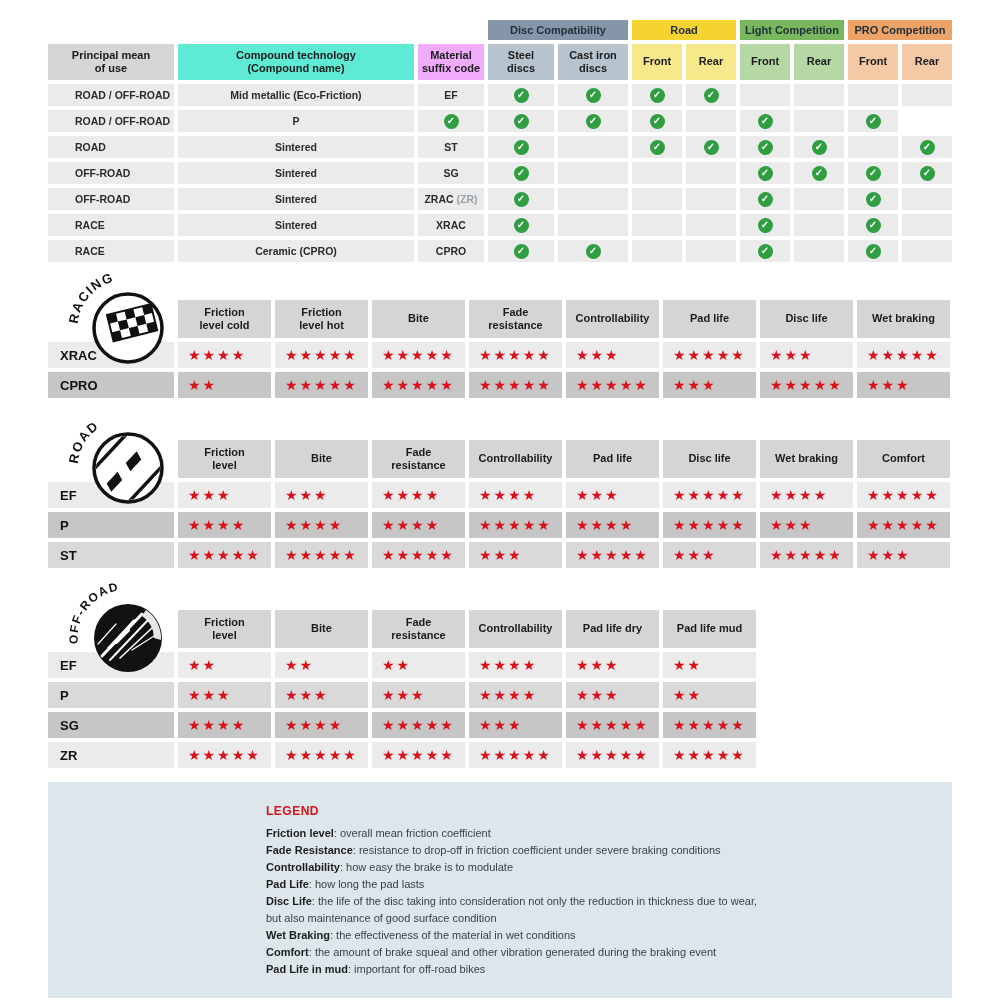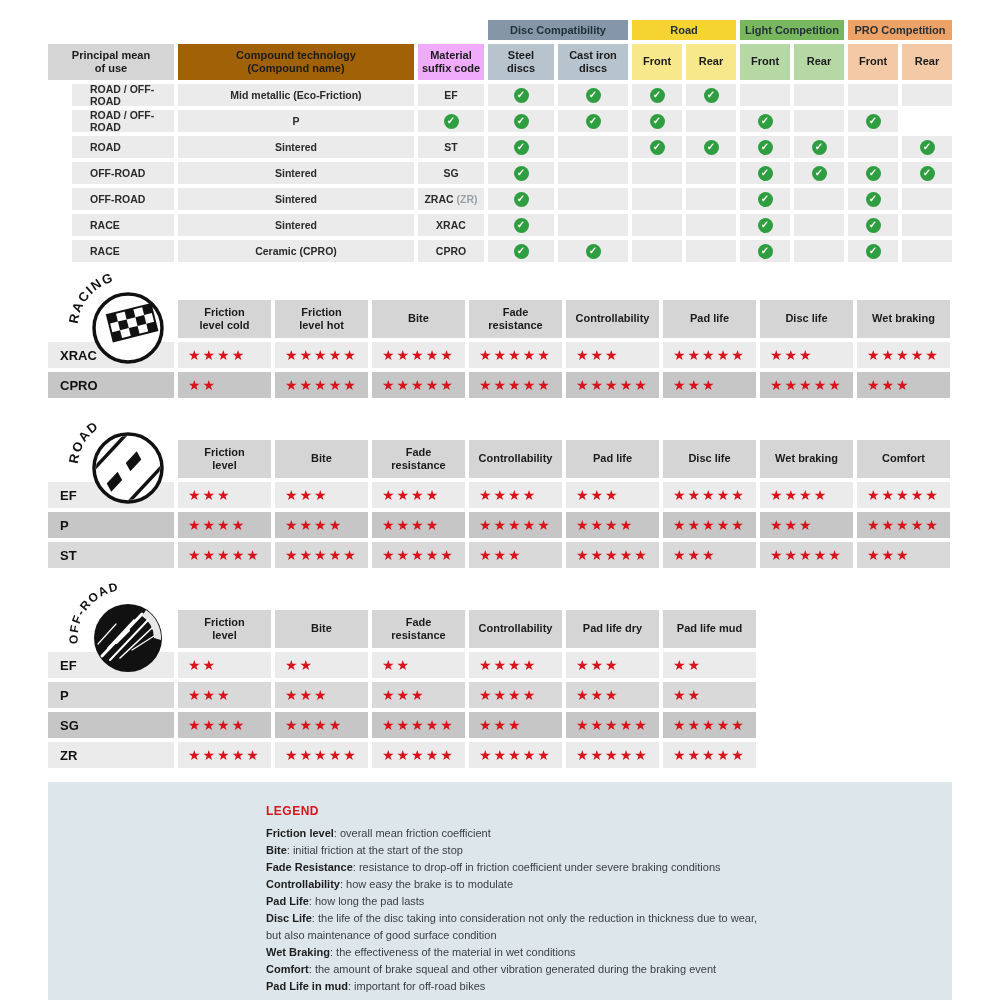--- a/index.html
+++ b/index.html
@@ -4,21 +4,21 @@
 <style>
   html,body{margin:0;padding:0;background:#fff;}
   body{width:1000px;min-height:1000px;font-family:"Liberation Sans",sans-serif;-webkit-font-smoothing:antialiased;}
   .page{padding:20px 48px 0 48px;}
   .grid{display:grid;gap:4px;}
   
   .compat-grid{grid-template-columns:126px 236px 66px 66px 70px repeat(6,50px);grid-template-rows:20px 36px repeat(7,22px);}
   .group-header{display:flex;align-items:center;justify-content:center;font-size:11px;font-weight:bold;color:#22303a;}
   .col-header{display:flex;align-items:center;justify-content:center;text-align:center;font-size:11px;font-weight:bold;white-space:pre-line;line-height:1.2;color:#1b1b1b;}
   .cell{background:#ebebeb;display:flex;align-items:center;font-size:10.5px;font-weight:bold;color:#2a2a2a;}
-  .cell.left{padding-left:18px;margin-left:24px;}
+  .cell.left{padding-left:27px;}
   .cell.center{justify-content:center;}
   .code-note{color:#99a2a9;margin-left:3px;font-weight:bold;}
   .check{width:15px;height:15px;border-radius:50%;background:#2f9e41;color:#fff;font-size:10px;font-weight:bold;display:flex;align-items:center;justify-content:center;line-height:1;}
   
   .rating-section{position:relative;margin-top:38px;}
   .sec-road,.sec-offroad{margin-top:42px;}
   .rating-grid .corner{background:transparent;}
   .rating-grid .col-header{background:#d5d5d5;}
   .row-label{font-size:13px;font-weight:bold;padding-left:12px;display:flex;align-items:center;color:#111;}
   .stars{font-size:14px;letter-spacing:2px;color:#d8131c;padding-left:10px;display:flex;align-items:center;}
@@ -37,21 +37,21 @@
 
 <div class="page">
   <section>
     <div class="grid compat-grid" id="compat-grid">
         <div class="group-header" style="background: rgb(132, 150, 167); grid-area: 1 / 4 / auto / span 2;">Disc Compatibility</div>
         <div class="group-header" style="background: rgb(245, 212, 50); grid-area: 1 / 6 / auto / span 2;">Road</div>
         <div class="group-header" style="background: rgb(121, 183, 95); grid-area: 1 / 8 / auto / span 2;">Light Competition</div>
         <div class="group-header" style="background: rgb(237, 162, 104); grid-area: 1 / 10 / auto / span 2;">PRO Competition</div>
         <div class="col-header" style="background: rgb(213, 213, 213); grid-row: 2;">Principal mean
 of use</div>
-        <div class="col-header" style="background: #a16207; grid-row: 2;">Compound technology
+        <div class="col-header" style="background: #5eead4; grid-row: 2;">Compound technology
 (Compound name)</div>
         <div class="col-header" style="background: #f0abfc; grid-row: 2;">Material
 suffix code</div>
         <div class="col-header" style="background: rgb(183, 195, 205); grid-row: 2;">Steel
 discs</div>
         <div class="col-header" style="background: rgb(183, 195, 205); grid-row: 2;">Cast iron
 discs</div>
         <div class="col-header" style="background: rgb(247, 233, 139); grid-row: 2;">Front</div>
         <div class="col-header" style="background: rgb(247, 233, 139); grid-row: 2;">Rear</div>
         <div class="col-header" style="background: rgb(182, 216, 165); grid-row: 2;">Front</div>
@@ -394,21 +394,20 @@
           <div class="stars shade-light">★★★★★</div>
           <div class="stars shade-light">★★★★★</div>
         </div>
       </section>
     </div>
 
   <section class="legend">
     <h3 class="legend-title">LEGEND</h3>
     <div id="legend-entries">
         <div class="legend-line"><b>Friction level</b>: overall mean friction coefficient</div>
-        <div class="legend-line"><b>Bite</b>: initial friction at the start of the stop</div>
         <div class="legend-line"><b>Fade Resistance</b>: resistance to drop-off in friction coefficient under severe braking conditions</div>
         <div class="legend-line"><b>Controllability</b>: how easy the brake is to modulate</div>
         <div class="legend-line"><b>Pad Life</b>: how long the pad lasts</div>
         <div class="legend-line"><b>Disc Life</b>: the life of the disc taking into consideration not only the reduction in thickness due to wear,</div>
         <div class="legend-line">but also maintenance of good surface condition</div>
         <div class="legend-line"><b>Wet Braking</b>: the effectiveness of the material in wet conditions</div>
         <div class="legend-line"><b>Comfort</b>: the amount of brake squeal and other vibration generated during the braking event</div>
         <div class="legend-line"><b>Pad Life in mud</b>: important for off-road bikes</div>
       </div>
   </section>

